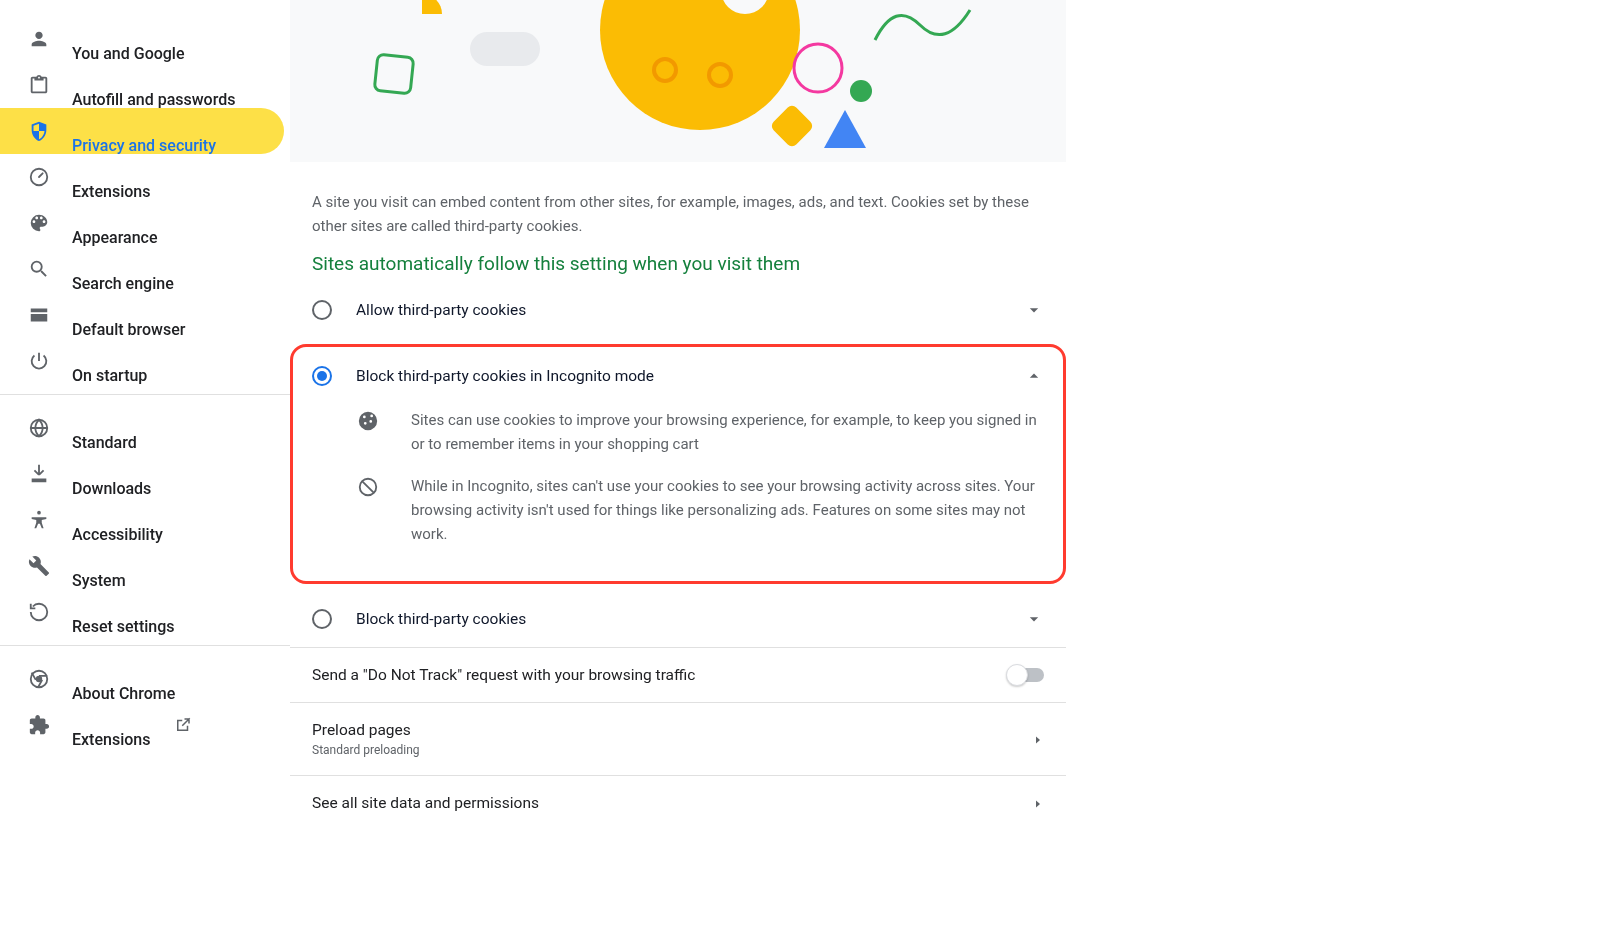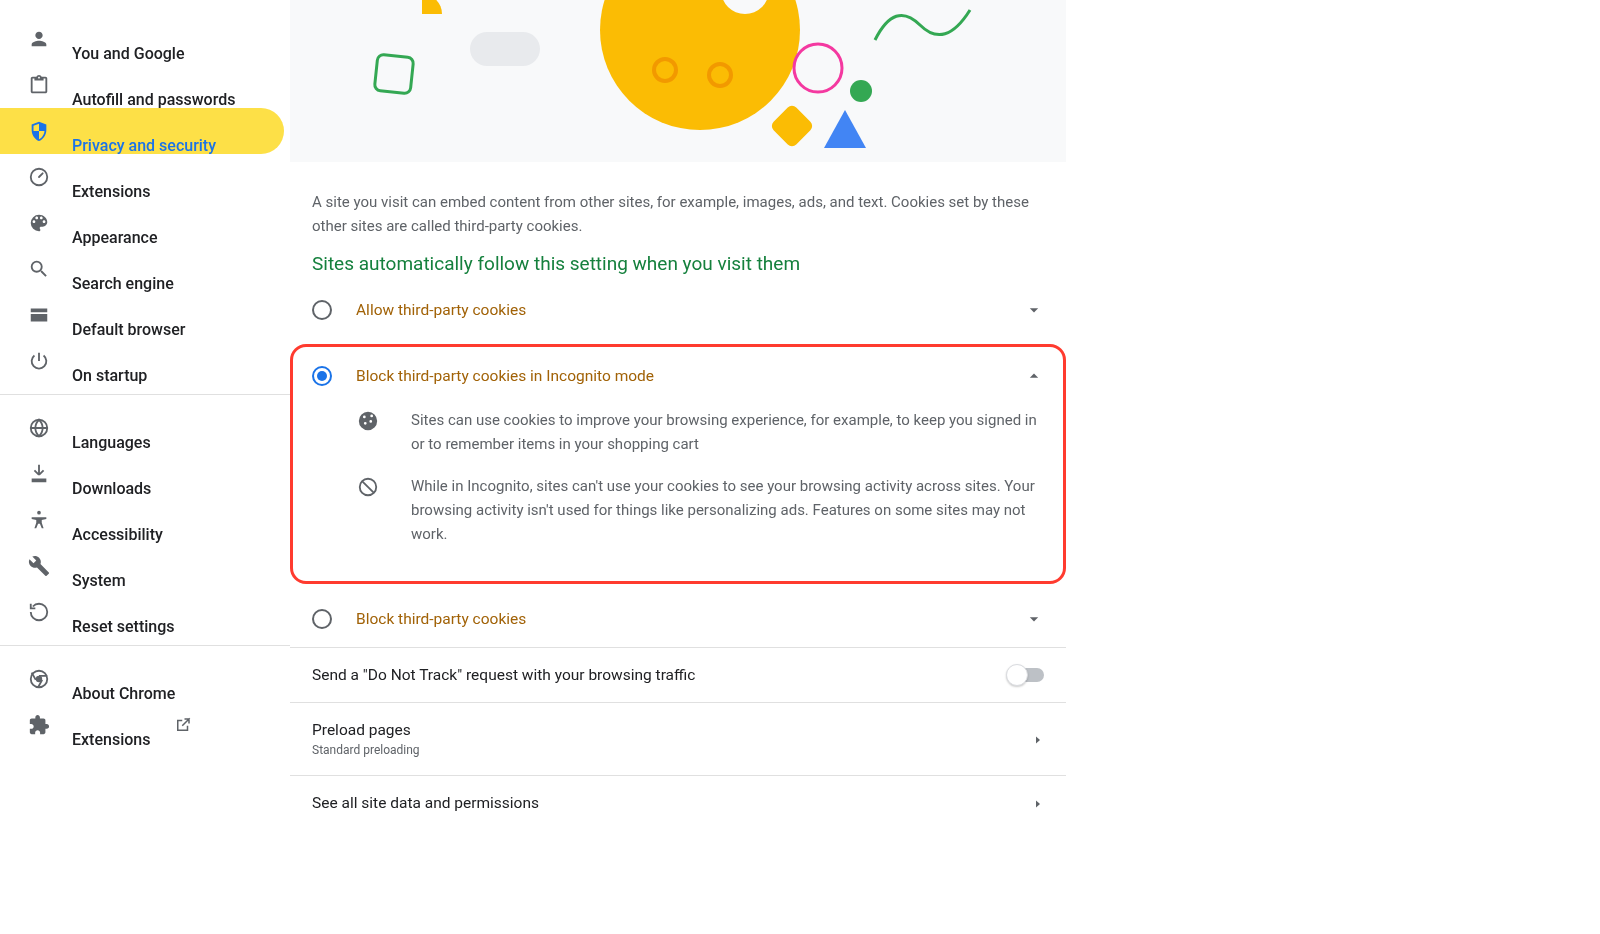--- a/index.html
+++ b/index.html
@@ -110,21 +110,21 @@
   .radio.selected { border-color: #1a73e8; }
   .radio.selected::after {
     content: '';
     position: absolute;
     width: 10px;
     height: 10px;
     background: #1a73e8;
     border-radius: 50%;
     top: 3px; left: 3px;
   }
-  .option-label { font-size: 15.5px; color: #a16207; flex: 1; }
+  .option-label { font-size: 15.5px; color: #0f172a; flex: 1; }
   .chev { width: 20px; height: 20px; color: #5f6368; flex-shrink: 0; }
 
   .highlighted {
     border: 3px solid #ff3b2f;
     border-radius: 16px;
     margin: 6px 0 6px 0;
   }
   .expanded-body { padding: 4px 22px 31px 22px; }
   .exp-row { display: flex; margin-bottom: 18px; }
   .exp-row .exp-icon { width: 22px; height: 22px; margin: 2px 32px 0 42px; color: #5f6368; flex-shrink: 0; }
@@ -244,21 +244,21 @@
 
   <div class="nav-divider"></div>
 
   <div class="nav-item">
     <span class="icon">
       <svg viewBox="0 0 24 24" width="22" height="22" fill="none" stroke="currentColor" stroke-width="2">
           <circle cx="12" cy="12" r="9"></circle>
           <path d="M3 12h18M12 3c2.5 2.5 4 5.5 4 9s-1.5 6.5-4 9c-2.5-2.5-4-5.5-4-9s1.5-6.5 4-9z"></path>
         </svg>
     </span>
-    <span class="label">Languages</span>
+    <span class="label">Standard</span>
   </div>
 
   <div class="nav-item">
     <span class="icon">
       <svg viewBox="0 0 24 24" width="22" height="22" fill="currentColor">
           <path d="M19 18H5v2h14v-2zM12 2L12 13 M12 13l-5-5M12 13l5-5" stroke="currentColor" stroke-width="2" fill="none"></path>
           <rect x="5" y="18" width="14" height="2"></rect>
         </svg>
     </span>
     <span class="label">Downloads</span>

